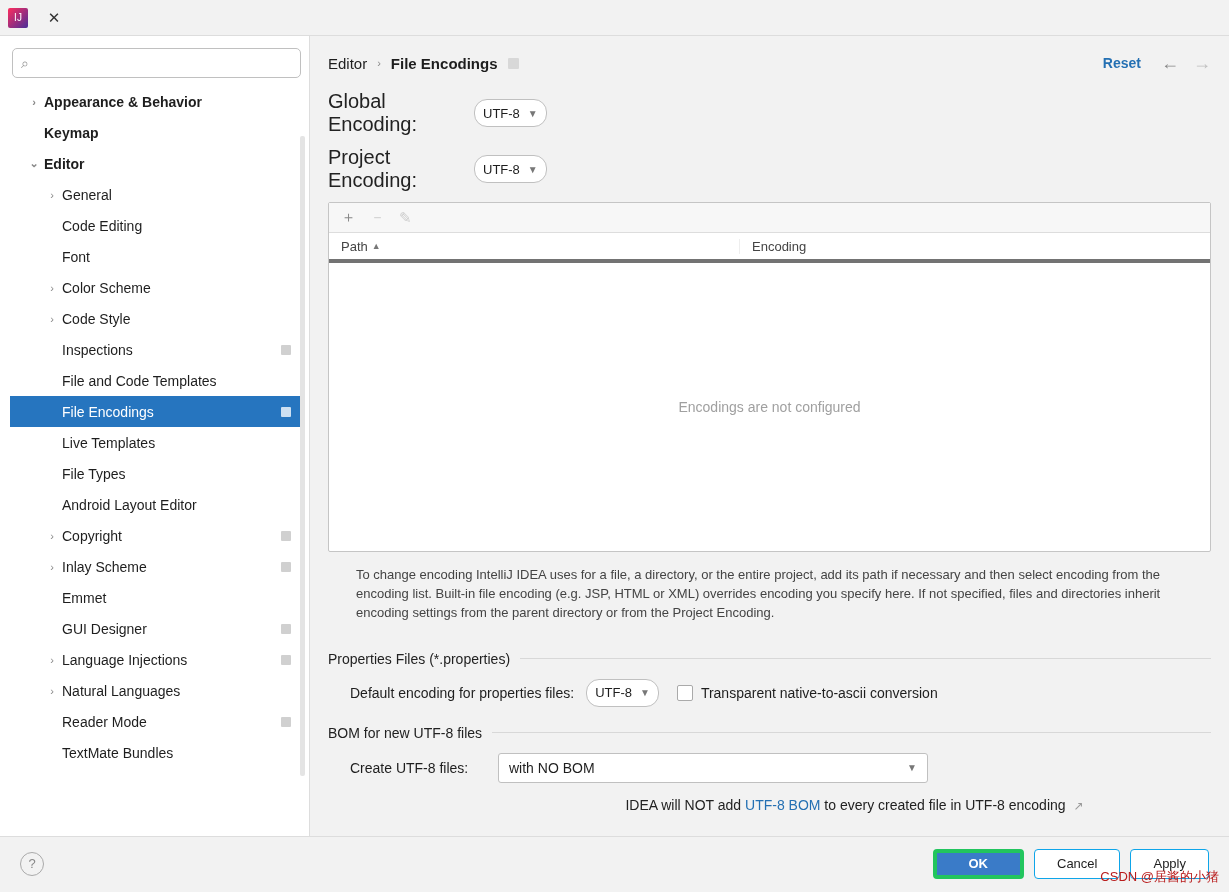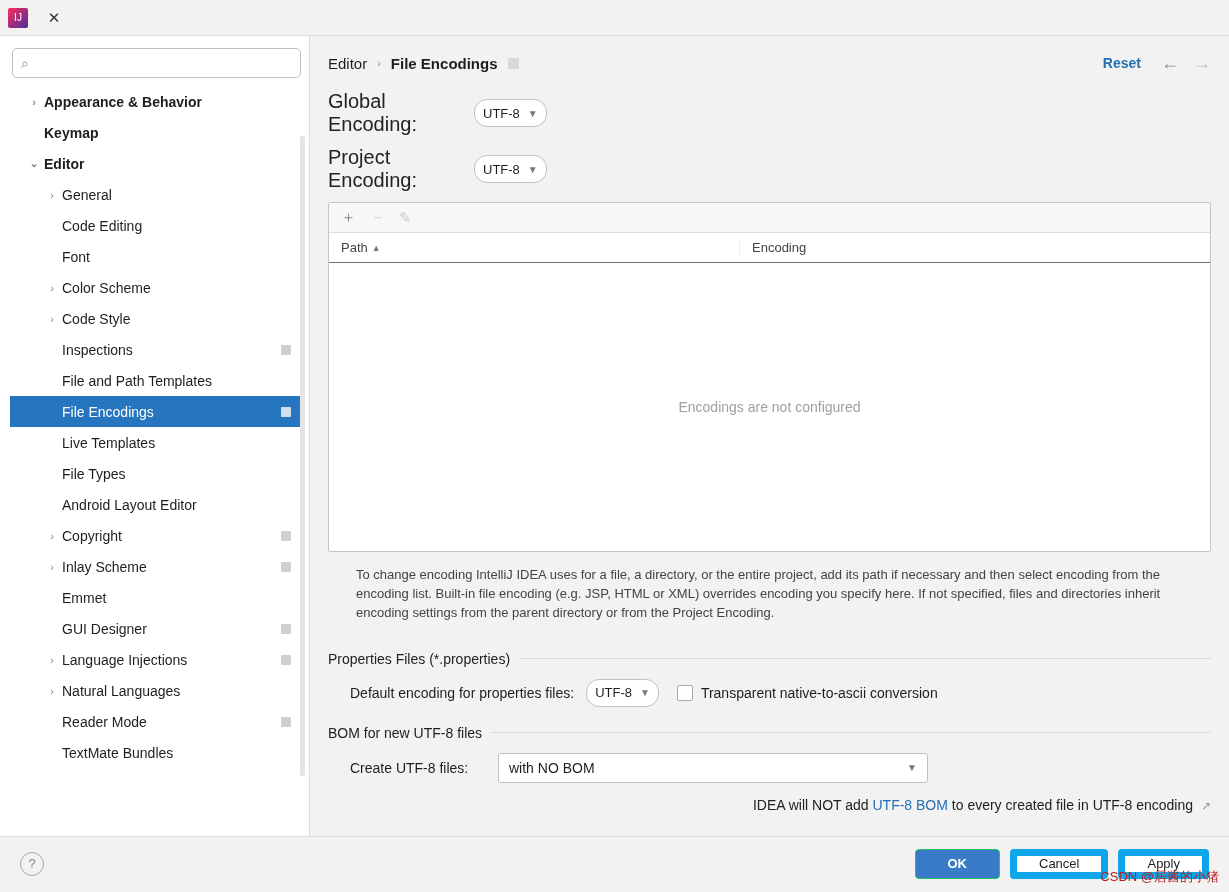--- a/index.html
+++ b/index.html
@@ -160,21 +160,21 @@
       align-items: center;
       gap: 14px;
       padding: 0 12px;
       color: #888;
       background: #f7f7f7;
     }
     .toolbar-btn { font-size: 15px; cursor: pointer; }
     .toolbar-btn.disabled { color: #ccc; }
     .table-header {
       height: 30px;
-      border-bottom: 1px solid #737373;
+      border-bottom: 4px solid #737373;
       display: flex;
       align-items: center;
       font-size: 13px;
       color: #444;
     }
     .th-path { width: 410px; padding-left: 12px; display:flex; align-items:center; gap:4px;}
     .th-enc { flex: 1; padding-left: 12px; border-left: 1px solid #eee; }
     .table-empty {
       flex: 1;
       display: flex;
@@ -204,21 +204,21 @@
       background: #fff;
       border-radius: 3px;
       height: 30px;
       padding: 0 10px;
       display: flex;
       align-items: center;
       width: 430px;
       justify-content: space-between;
       font-size: 14px;
     }
-    .bom-note { font-size: 14px; color: #222; text-align: right; margin: 14px 0 8px 170px;}
+    .bom-note { font-size: 14px; color: #222; text-align: center; margin: 14px 0 8px 170px;}
     .bom-note a { color: #2470b3; text-decoration: none; }
     .ext-icon { color: #999; font-size: 12px; margin-left: 4px;}
     .button-bar {
       height: 54px;
       border-top: 1px solid #ddd;
       display: flex;
       align-items: center;
       padding: 0 20px;
       gap: 10px;
       background: #f2f2f2;
@@ -231,30 +231,30 @@
       align-items: center;
       justify-content: center;
       color: #888;
       font-size: 13px;
     }
     .spacer { flex: 1; }
     .btn {
       height: 30px;
       padding: 0 22px;
       border-radius: 4px;
-      border: 7px solid #0ea5e9;
+      border: 1px solid #0ea5e9;
       background: #fff;
       font-size: 13px;
       cursor: pointer;
       display: flex;
       align-items: center;
     }
     .btn.primary {
       background: #3a7bc8;
-      border: 1px solid #22c55e;
+      border: 4px solid #22c55e;
       color: #fff;
       font-weight: 600;
       padding: 0 32px;
     }
     .watermark {
       position: absolute;
       bottom: 6px;
       right: 10px;
       font-size: 13px;
       color: #b91c1c;
@@ -310,21 +310,21 @@
           <span class="tree-chevron">›</span>
           <span class="tree-label">Code Style</span>
         </div>
         <div class="tree-item indent-1">
           <span class="tree-chevron"></span>
           <span class="tree-label">Inspections</span>
           <span class="tree-badge"></span>
         </div>
         <div class="tree-item indent-1">
           <span class="tree-chevron"></span>
-          <span class="tree-label">File and Path Templates</span>
+          <span class="tree-label">File and Code Templates</span>
         </div>
         <div class="tree-item indent-1 selected">
           <span class="tree-chevron"></span>
           <span class="tree-label">File Encodings</span>
           <span class="tree-badge"></span>
         </div>
         <div class="tree-item indent-1">
           <span class="tree-chevron"></span>
           <span class="tree-label">Live Templates</span>
         </div>

